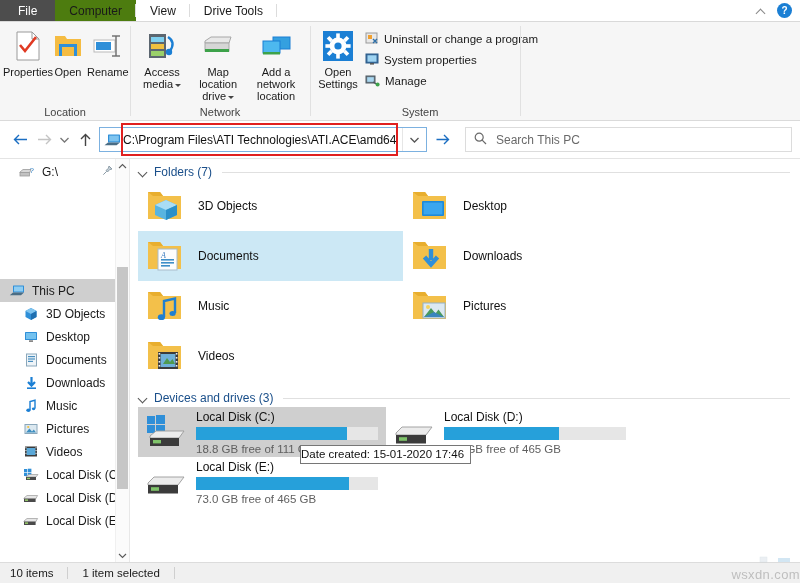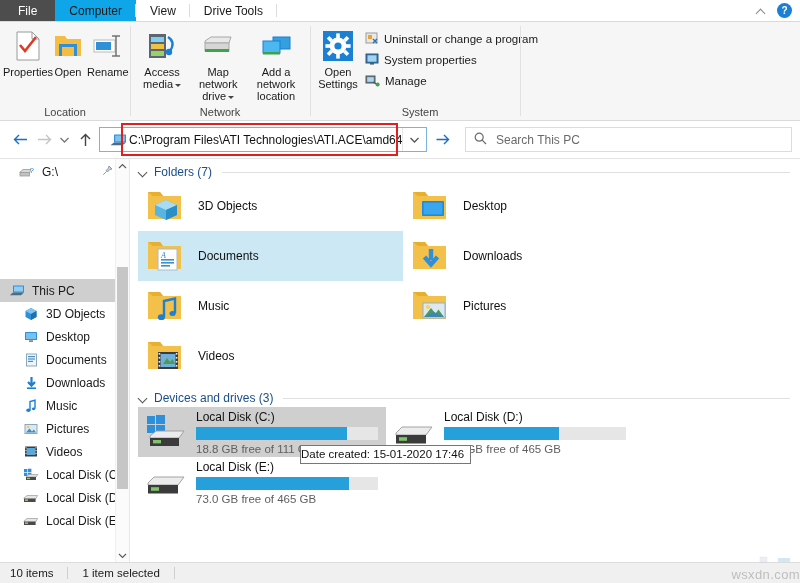--- a/index.html
+++ b/index.html
@@ -39,21 +39,21 @@
     position: relative;
     cursor: default;
     white-space: nowrap;
   }
   .tab.file {
     background: #4d4d4d;
     color: #ffffff;
     padding: 7px 18px;
   }
   .tab.active {
-    background: #0ea5e9;
+    background: #4d7c0f;
   }
   .tab.sep::after {
     content: "";
     position: absolute;
     right: 0; top: 4px; bottom: 4px;
     width: 1px;
     background: #dcdcdc;
   }
   .tabstrip-spacer { flex: 1; background: #ffffff; }
   .tabstrip-right {
@@ -189,21 +189,21 @@
     flex: 0 0 328px;
     height: 25px;
     margin-left: 2px;
   }
   .addr-field {
     position: absolute; inset: 0;
     border: 1px solid #7cb1e0;
     background: #fff;
     display: flex;
     align-items: center;
-    padding-left: 9px;
+    padding-left: 3px;
   }
   .addr-icon {
     width: 18px; height: 16px;
     flex: 0 0 18px;
     display:flex;align-items:center;justify-content:center;
   }
   .addr-text {
     flex: 1;
     font-size: 12px;
     color: #111;
@@ -511,21 +511,21 @@
           <div class="lbl"><span>Access media</span><span class="caret-dn"></span></div>
         </div>
         <div class="bigbtn w60">
           <div class="ic">
             <svg width="34" height="26" viewBox="0 0 34 26">
               <path d="M4 8 L10 4 H30 L28 10 H4 Z" fill="#e9e9e9" stroke="#a8a8a8"></path>
               <rect x="4" y="10" width="24" height="8" fill="#d6d6d6" stroke="#a8a8a8"></rect>
               <rect x="4" y="16" width="24" height="3" fill="#3da24a"></rect>
             </svg>
           </div>
-          <div class="lbl"><span>Map network drive</span><span class="caret-dn"></span></div>
+          <div class="lbl"><span>Map location drive</span><span class="caret-dn"></span></div>
         </div>
         <div class="bigbtn w60">
           <div class="ic">
             <svg width="34" height="26" viewBox="0 0 34 26">
               <rect x="14" y="4" width="17" height="12" fill="#34a0e0" stroke="#1b7fd4"></rect>
               <rect x="4" y="8" width="17" height="12" fill="#4db8ef" stroke="#1b7fd4"></rect>
               <rect x="4" y="19" width="17" height="2.5" fill="#3da24a"></rect>
             </svg>
           </div>
           <div class="lbl">Add a network location</div>

